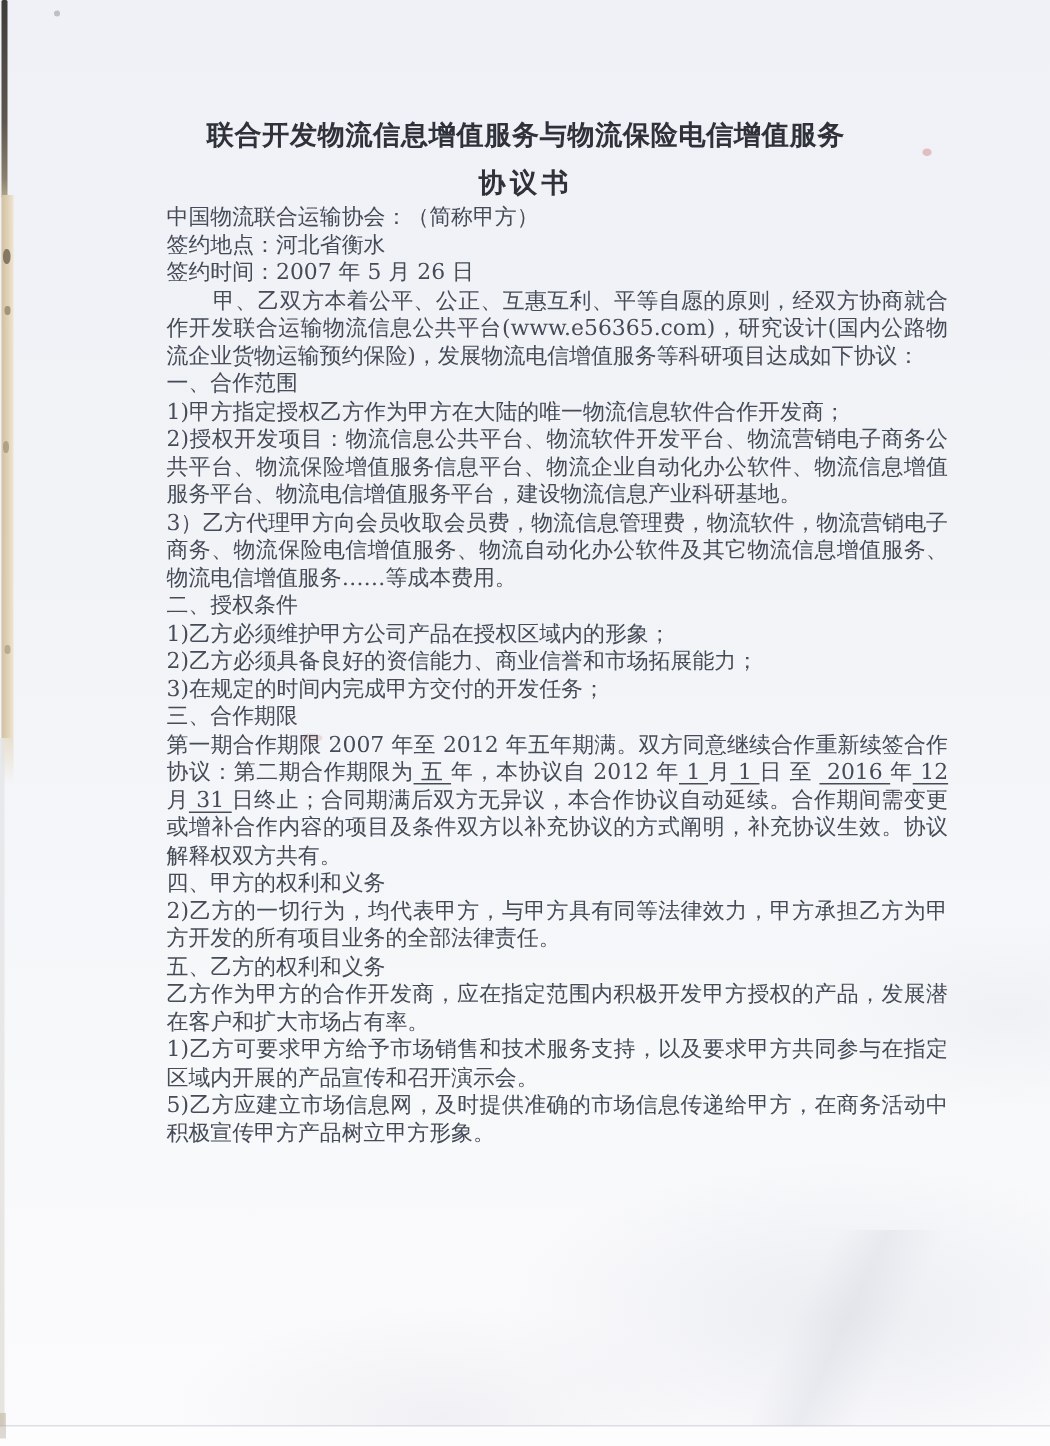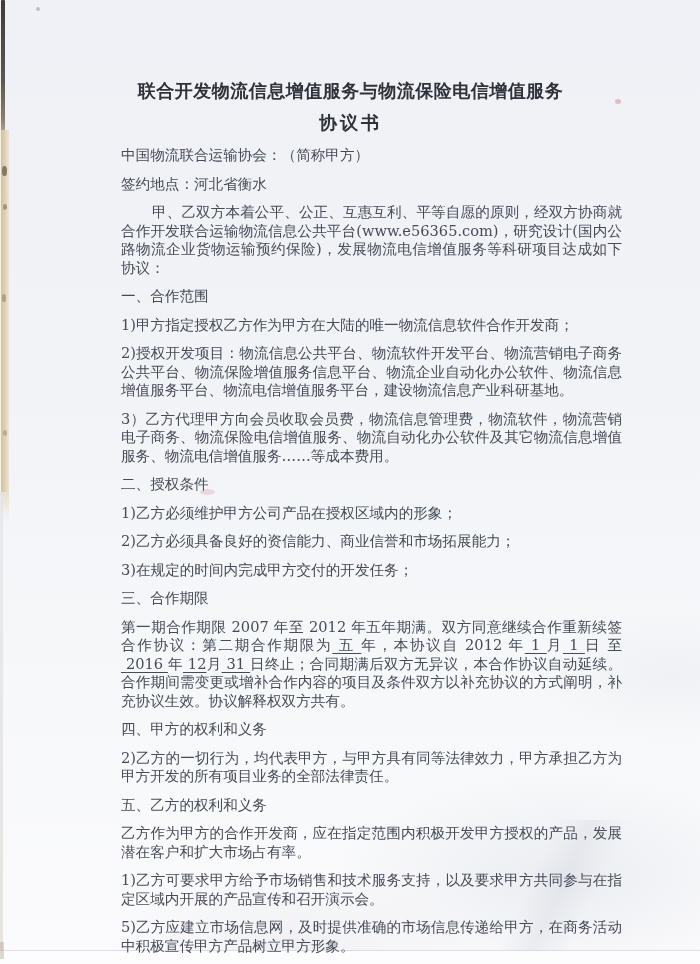--- a/index.html
+++ b/index.html
@@ -32,21 +32,21 @@
   .red-smudge{position:absolute;left:200px;top:489px;width:15px;height:6px;background:rgba(208,112,112,.22);border-radius:50%;}
   .crease{position:absolute;left:420px;top:820px;width:280px;height:140px;
     background:linear-gradient(115deg,transparent 40%,rgba(212,214,223,.35) 50%,transparent 61%);}
   .bottom-edge{position:absolute;left:0;bottom:0;width:100%;height:13px;background:#fdfdfe;
     box-shadow:0 -1px 0 rgba(203,205,213,.6);}
   .bottom-left-mark{position:absolute;left:0;bottom:5px;width:4px;height:17px;
     background:linear-gradient(180deg,rgba(190,175,150,.5),rgba(160,150,135,.35));}
   
   .doc{position:absolute;left:111px;top:78px;width:521px;color:#454c58;
     font-size:14.6px;line-height:18.5px;}
-  .doc p{margin:10px;}
+  .doc p{margin:0;}
   .t1,.t2{font-weight:bold;color:#2f323a;text-align:center;font-size:18px;line-height:26px;padding-right:42px;}
   .t1{letter-spacing:.5px;}
   .t2{letter-spacing:3px;margin-top:6px;}
   .intro{margin-left:35px;}
   .pa{margin-top:10px;}
   .pb{margin-top:18.5px;}
   .place{margin-top:20px;}
   .body{text-align:justify;}
   .indent{text-indent:31px;margin-top:13px;}
   .heading{margin-left:31px;}
@@ -70,20 +70,21 @@
   <div class="crease"></div>
   <div class="bottom-edge"></div>
   <div class="bottom-left-mark"></div>
 
   <div class="doc">
     <div class="t1">联合开发物流信息增值服务与物流保险电信增值服务</div>
     <div class="t2">协议书</div>
 
     <p class="intro pa">中国物流联合运输协会：（简称甲方）</p>
     <p class="intro place">签约地点：河北省衡水</p>
+    <p class="intro">签约时间：2007 年 5 月 26 日</p>
 
     <p class="body indent">甲、乙双方本着公平、公正、互惠互利、平等自愿的原则，经双方协商就合作开发联合运输物流信息公共平台(www.e56365.com)，研究设计(国内公路物流企业货物运输预约保险)，发展物流电信增值服务等科研项目达成如下协议：</p>
 
     <p class="heading">一、合作范围</p>
     <p class="body">1)甲方指定授权乙方作为甲方在大陆的唯一物流信息软件合作开发商；</p>
     <p class="body">2)授权开发项目：物流信息公共平台、物流软件开发平台、物流营销电子商务公共平台、物流保险增值服务信息平台、物流企业自动化办公软件、物流信息增值服务平台、物流电信增值服务平台，建设物流信息产业科研基地。</p>
     <p class="body">3）乙方代理甲方向会员收取会员费，物流信息管理费，物流软件，物流营销电子商务、物流保险电信增值服务、物流自动化办公软件及其它物流信息增值服务、物流电信增值服务……等成本费用。</p>
 
     <p class="heading">二、授权条件</p>
     <p class="body">1)乙方必须维护甲方公司产品在授权区域内的形象；</p>

